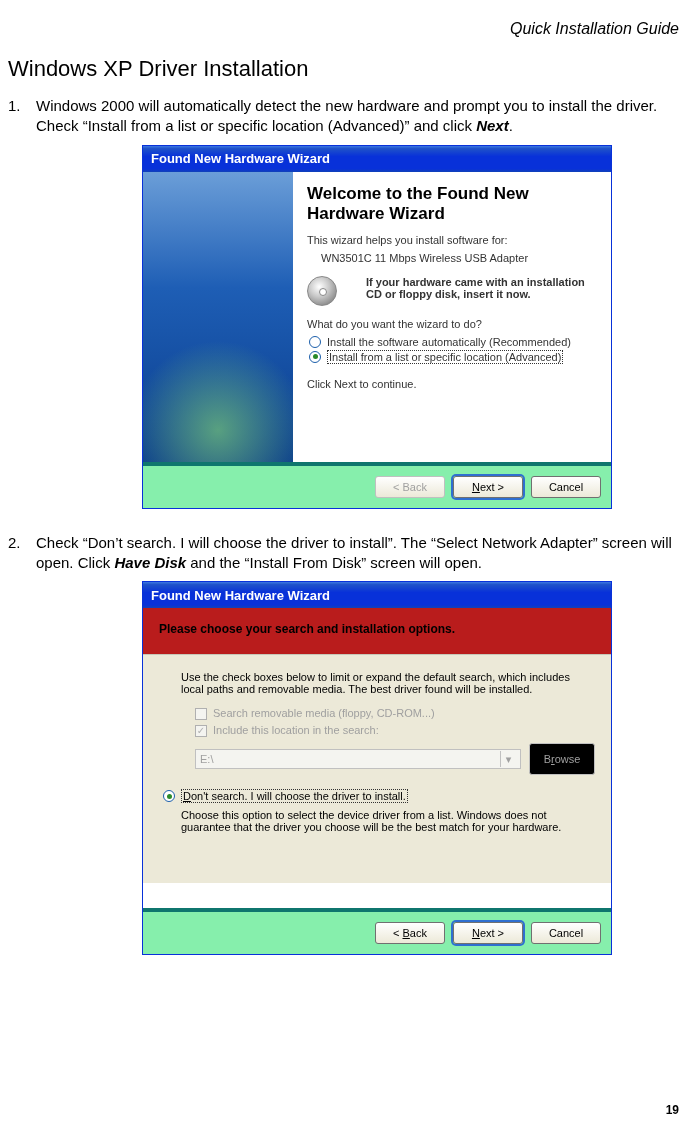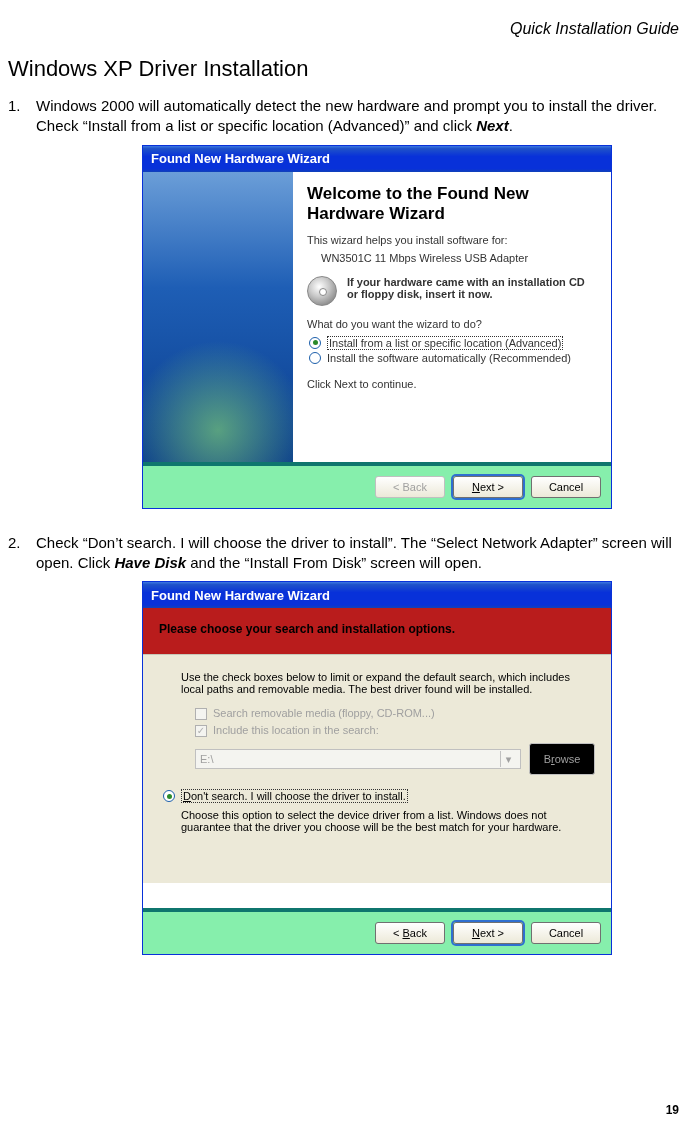--- a/index.html
+++ b/index.html
@@ -111,21 +111,21 @@
     position: relative;
   }
   .cd-icon::after{
     content:"";
     position:absolute;
     top:50%;left:50%;
     width:6px;height:6px;
     margin:-3px 0 0 -3px;
     background:#fff;border:1px solid #888;border-radius:50%;
   }
-  .cd-text { font-weight: bold; }
+  .cd-text { font-weight: bold; margin-left: 19px; }
   .radio-row {
     display: flex;
     align-items: center;
     gap: 6px;
     margin: 2px 0 2px 2px;
   }
   .radio {
     width: 12px; height: 12px;
     border: 1px solid #1c5fab;
     border-radius: 50%;
@@ -296,26 +296,26 @@
         <div class="wiz-right">
           <h2>Welcome to the Found New Hardware Wizard</h2>
           <p>This wizard helps you install software for:</p>
           <div class="device-name">WN3501C 11 Mbps Wireless USB Adapter</div>
           <div class="cd-box">
             <span class="cd-icon"></span>
             <div class="cd-text">If your hardware came with an installation CD or floppy disk, insert it now.</div>
           </div>
           <p>What do you want the wizard to do?</p>
           <div class="radio-row">
+            <span class="radio unchecked"></span>
+            <span>Install the software automatically (Recommended)</span>
+          </div>
+          <div class="radio-row">
             <span class="radio checked"></span>
             <span class="opt-focus">Install from a list or specific location (Advanced)</span>
-          </div>
-          <div class="radio-row">
-            <span class="radio unchecked"></span>
-            <span>Install the software automatically (Recommended)</span>
           </div>
           <p style="margin-top:14px;">Click Next to continue.</p>
         </div>
       </div>
       <div class="btn-row">
         <span class="xp-btn disabled">
           <span>&lt; Back</span>
         </span>
         <span class="xp-btn default">
           <span><span class="u">N</span>ext &gt;</span>

